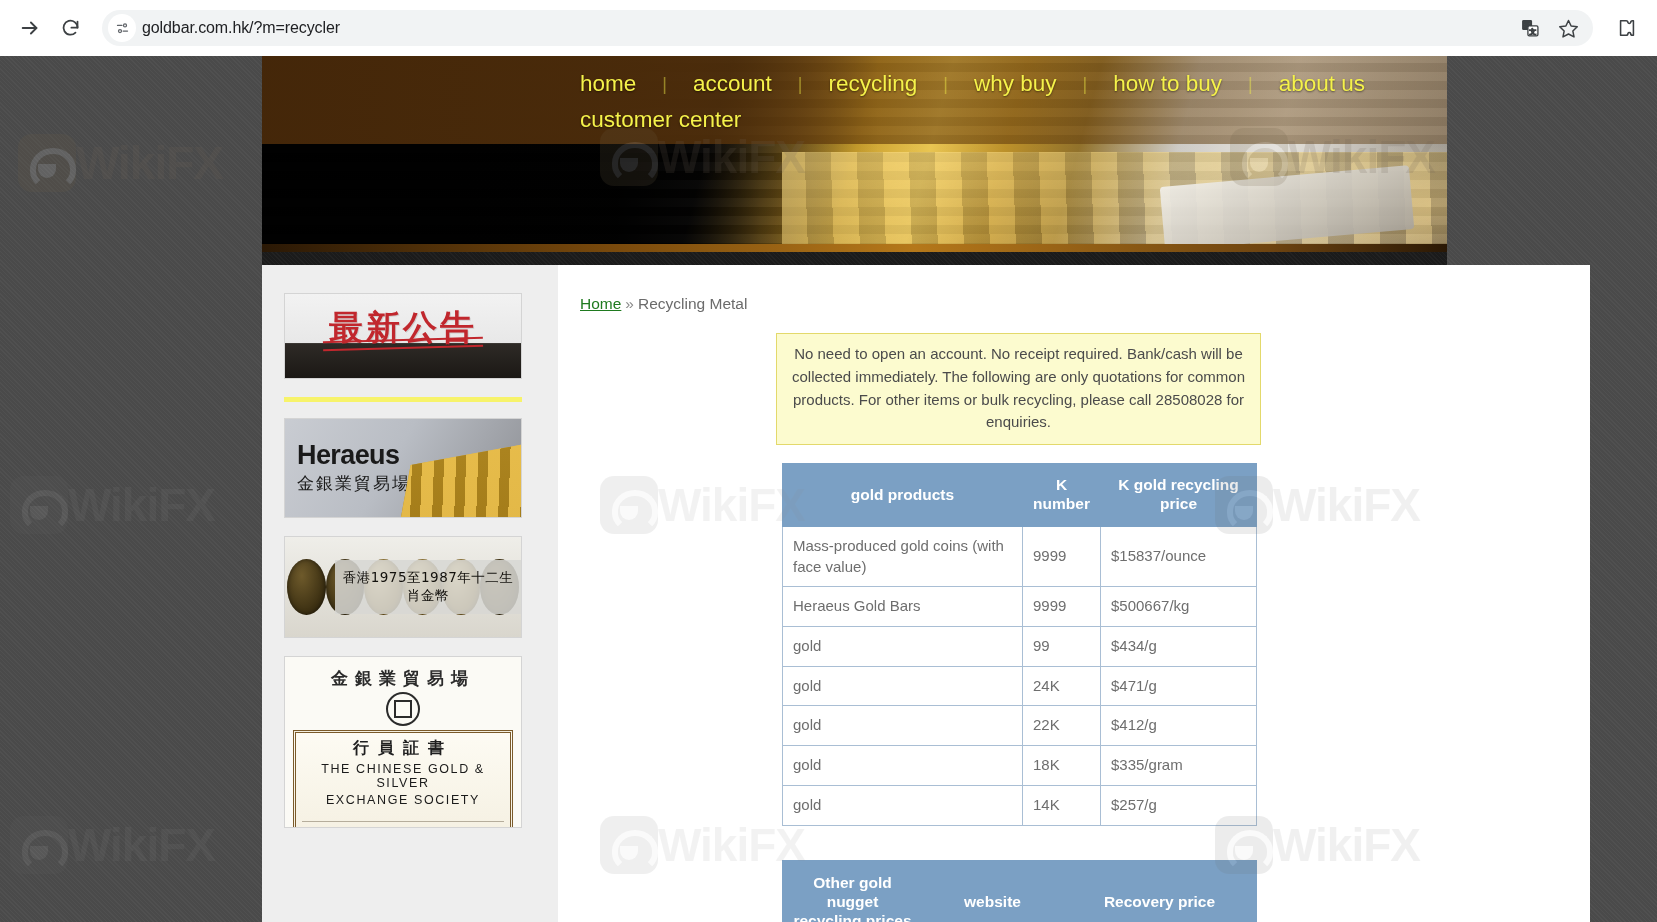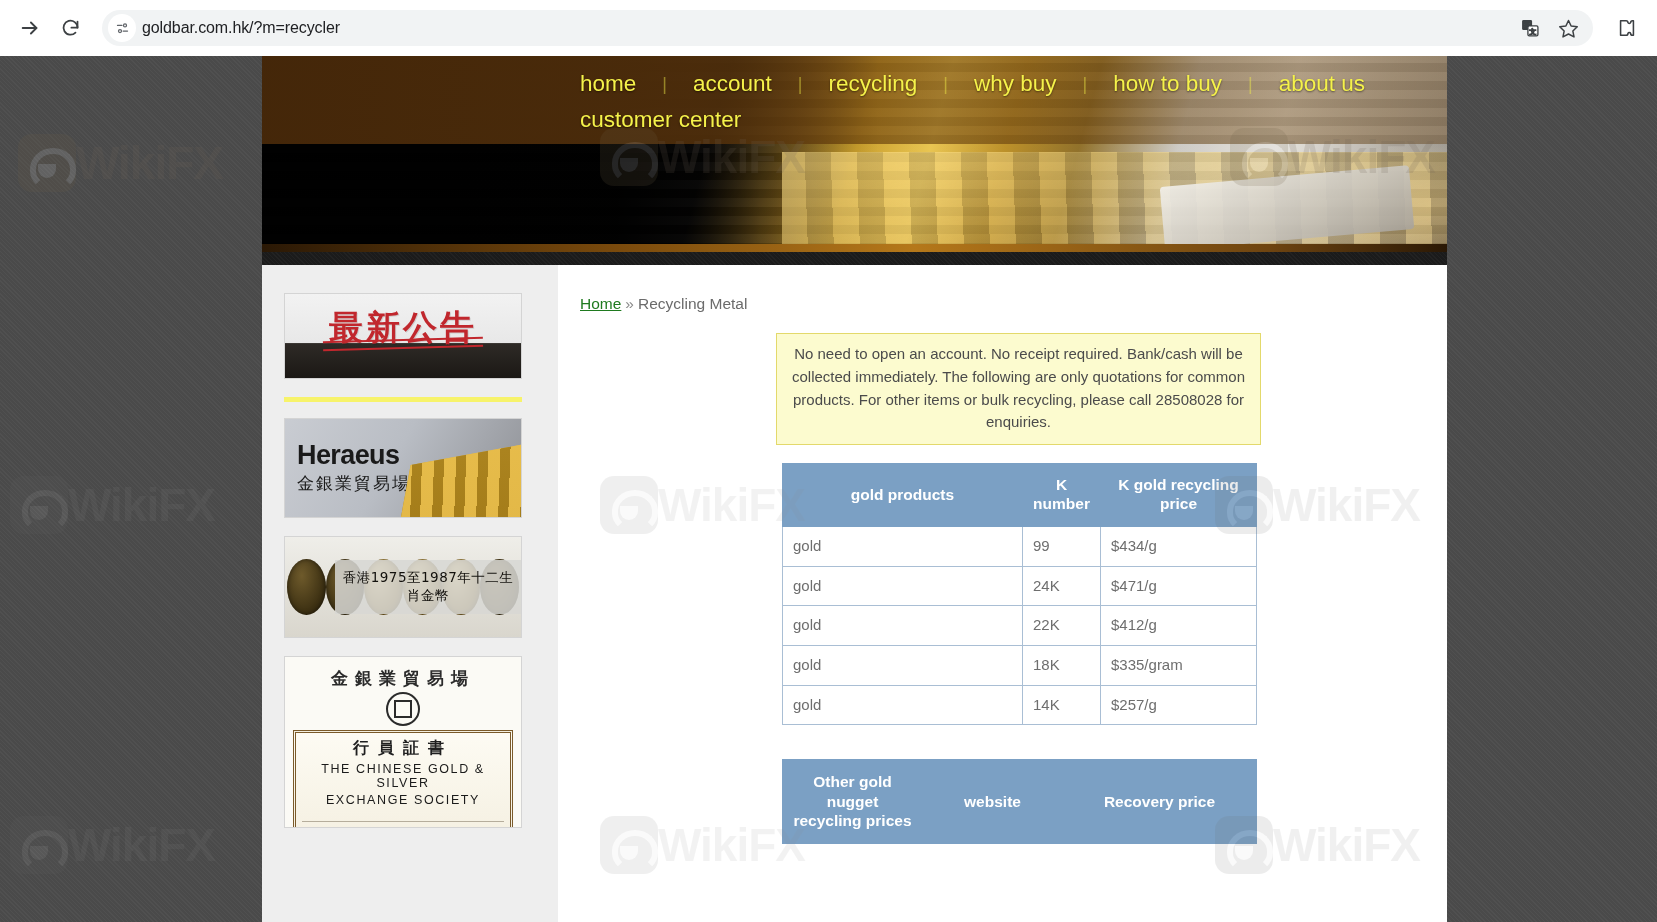--- a/index.html
+++ b/index.html
@@ -187,21 +187,21 @@
     width: 1185px; height: 72px;
     background:
       repeating-linear-gradient(45deg, rgba(255,255,255,0.03) 0 1px, rgba(0,0,0,0) 1px 3px),
       #1b1b1b;
   }
 
   
   .content {
     position: absolute;
     left: 0; top: 209px;
-    width: 1185px;
+    width: 1328px;
     height: 657px;
     background: #ffffff;
     display: flex;
   }
   .sidebar {
     width: 296px;
     flex: 0 0 296px;
     background: #eeeeee;
     padding: 28px 22px 0 22px;
   }
@@ -698,20 +698,30 @@
           </colgroup>
           <thead>
             <tr>
               <th>gold products</th>
               <th>K number</th>
               <th>K gold recycling price</th>
             </tr>
           </thead>
           <tbody>
             <tr>
+              <td>Mass-produced gold coins (with face value)</td>
+              <td class="num">9999</td>
+              <td class="price-cell">$15837/ounce</td>
+            </tr>
+            <tr>
+              <td>Heraeus Gold Bars</td>
+              <td class="num">9999</td>
+              <td class="price-cell">$500667/kg</td>
+            </tr>
+            <tr>
               <td>gold</td>
               <td class="num">99</td>
               <td class="price-cell">$434/g</td>
             </tr>
             <tr>
               <td>gold</td>
               <td class="num">24K</td>
               <td class="price-cell">$471/g</td>
             </tr>
             <tr>

